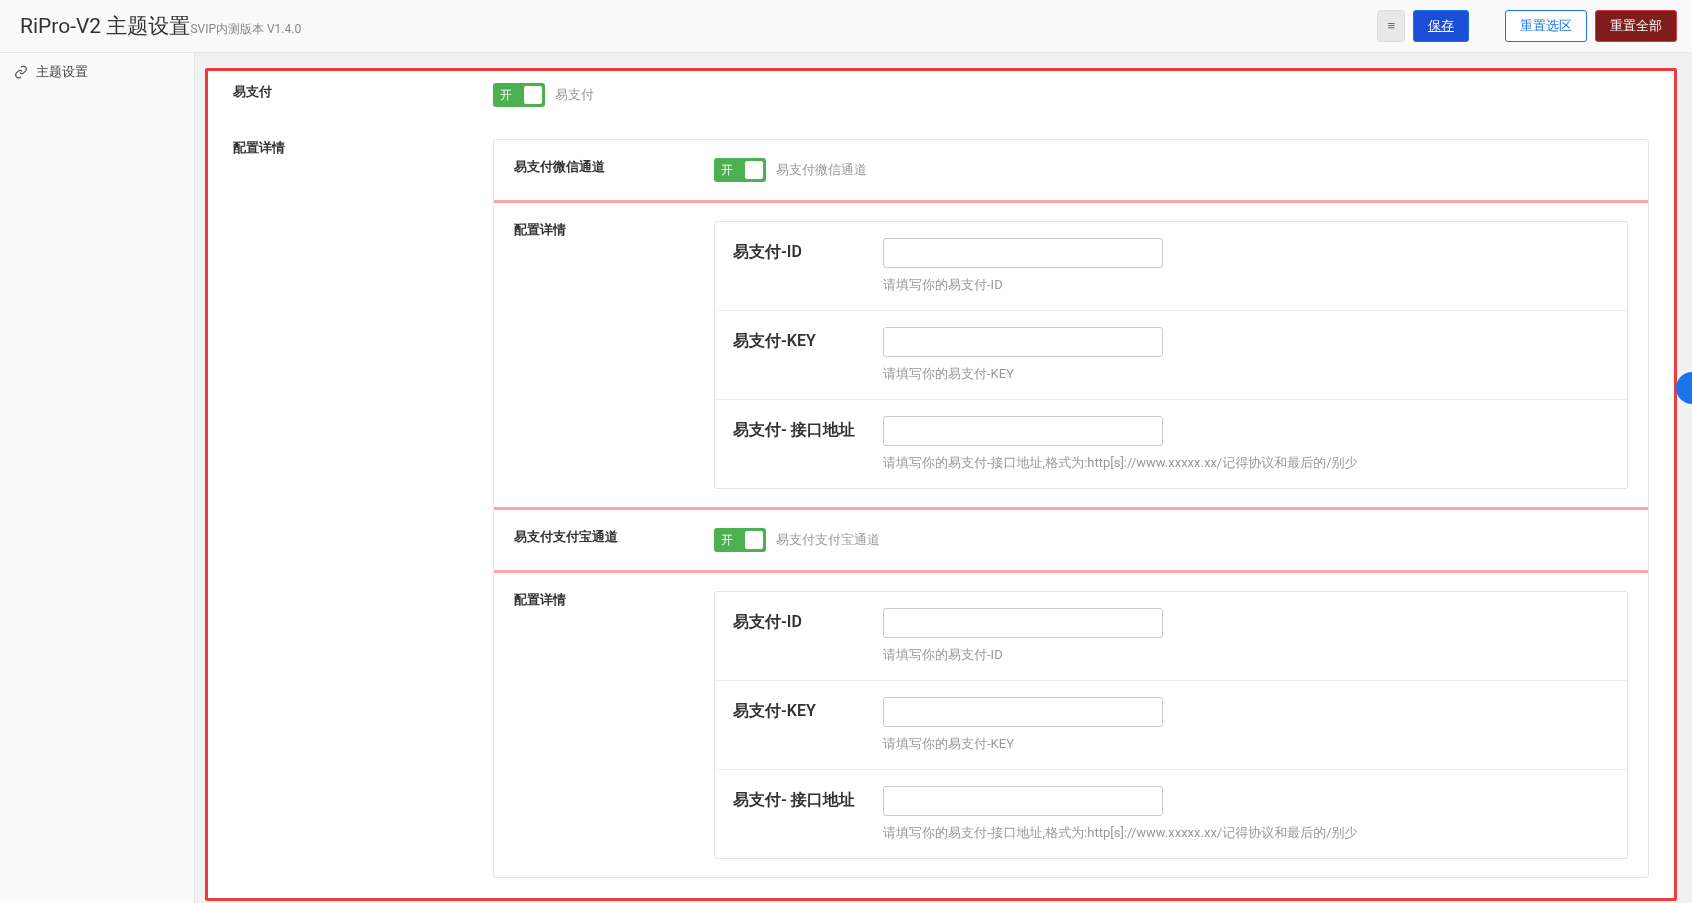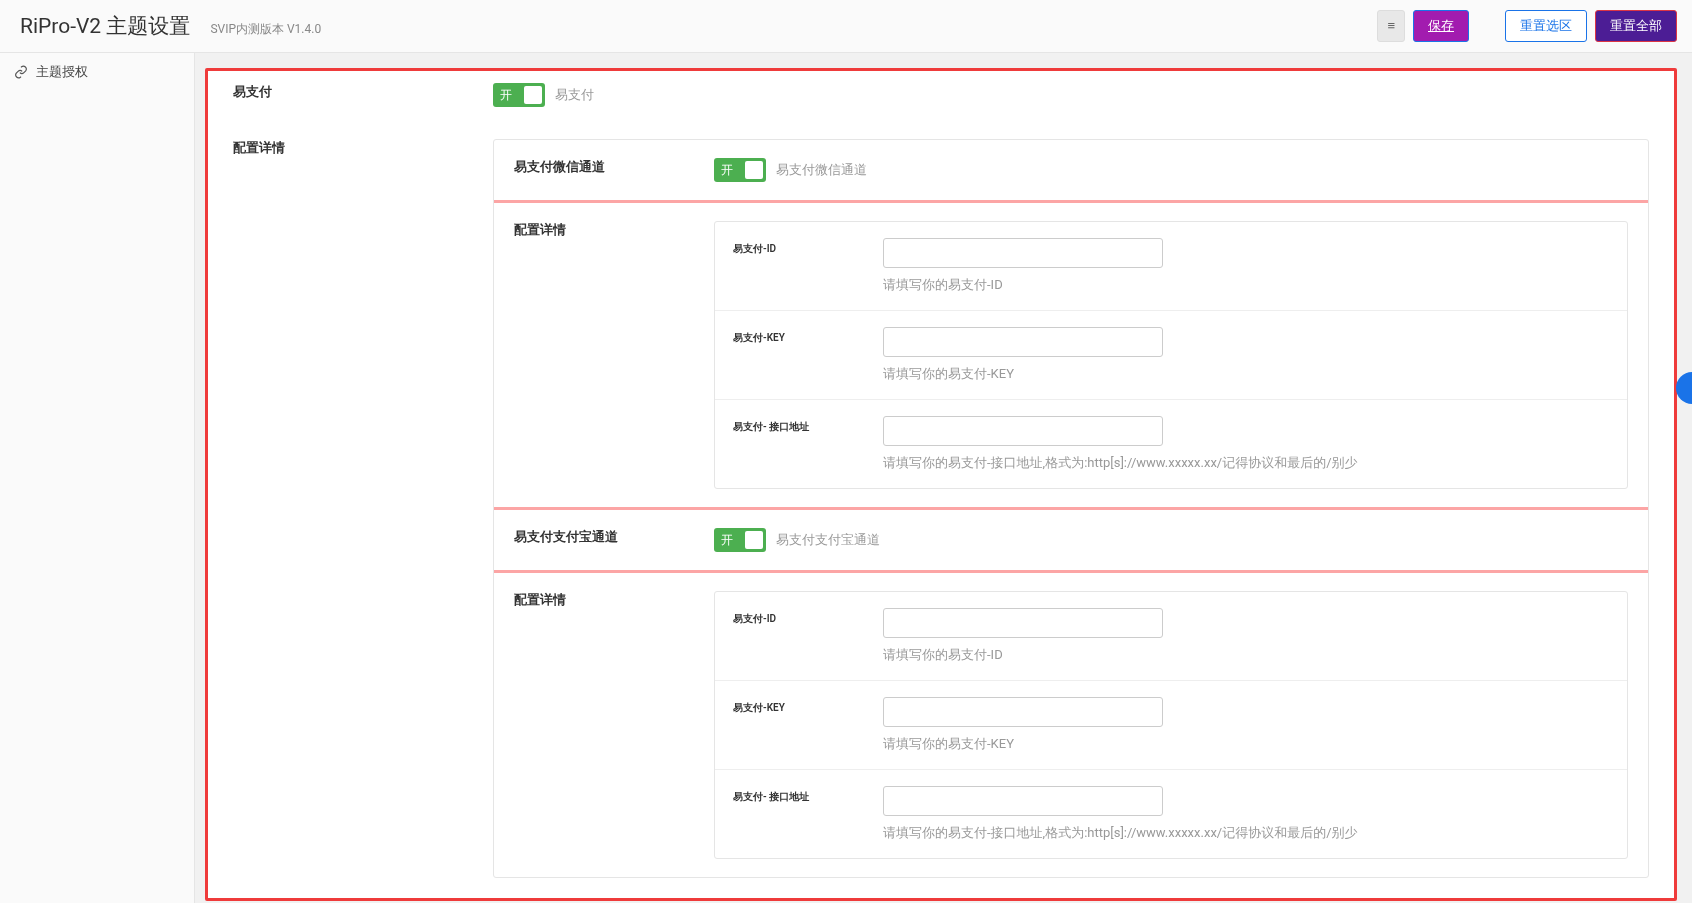--- a/index.html
+++ b/index.html
@@ -21,21 +21,21 @@
       border-bottom: 1px solid #e5e5e5;
       display: flex;
       align-items: center;
       justify-content: space-between;
       padding: 0 15px 0 20px;
       z-index: 100;
     }
     .top-left {
       display: flex;
       align-items: baseline;
-      gap: 20px;
+      gap: 0;
       justify-content: center;
     }
     .title-main {
       font-size: 21px;
       font-weight: 400;
       color: #333;
     }
     .title-sub {
       font-size: 12px;
       color: #888;
@@ -53,33 +53,33 @@
       border: 1px solid transparent;
       line-height: 1.4;
     }
     .btn-icon {
       background: #e8e8e8;
       color: #666;
       padding: 6px 9px;
       border: 1px solid #ddd;
     }
     .btn-primary {
-      background: #a21caf;
+      background: #1d4ed8;
       color: #fff;
       border-color: #1a73e8;
       text-decoration: underline;
     }
     .btn-outline {
       background: #fff;
       color: #1a73e8;
       border-color: #1a73e8;
       margin-left: 28px;
     }
     .btn-danger {
-      background: #4c1d95;
+      background: #7f1d1d;
       color: #fff;
       border-color: #dc3545;
     }
 
     
     .sidebar {
       position: fixed;
       top: 53px;
       left: 0;
       width: 195px;
@@ -193,21 +193,21 @@
     .field-row {
       display: flex;
       padding: 16px 18px;
       border-bottom: 1px solid #eee;
       align-items: flex-start;
     }
     .field-row:last-child { border-bottom: none; }
     .field-label {
       width: 150px;
       flex-shrink: 0;
-      font-size: 10px;
+      font-size: 16px;
       color: #333;
       font-weight: 600;
       padding-top: 4px;
     }
     .field-body { flex: 1; }
     .field-body input[type="text"] {
       width: 280px;
       height: 30px;
       border: 1px solid #ccc;
       border-radius: 3px;
@@ -250,21 +250,21 @@
 </div>
 
 <div class="sidebar">
   <div class="sidebar-item">
     <span class="link-icon">
       <svg viewBox="0 0 24 24" fill="none" stroke="#555" stroke-width="2">
         <path d="M10 13a5 5 0 0 0 7 0l3-3a5 5 0 0 0-7-7l-1 1"></path>
         <path d="M14 11a5 5 0 0 0-7 0l-3 3a5 5 0 0 0 7 7l1-1"></path>
       </svg>
     </span>
-    <span>主题授权</span>
+    <span>主题设置</span>
   </div>
 </div>
 
 <div class="main">
   <div class="highlight-box">
 
     <div class="section-row">
       <div class="section-label">易支付</div>
       <div class="section-body">
         <div class="toggle-wrap">

